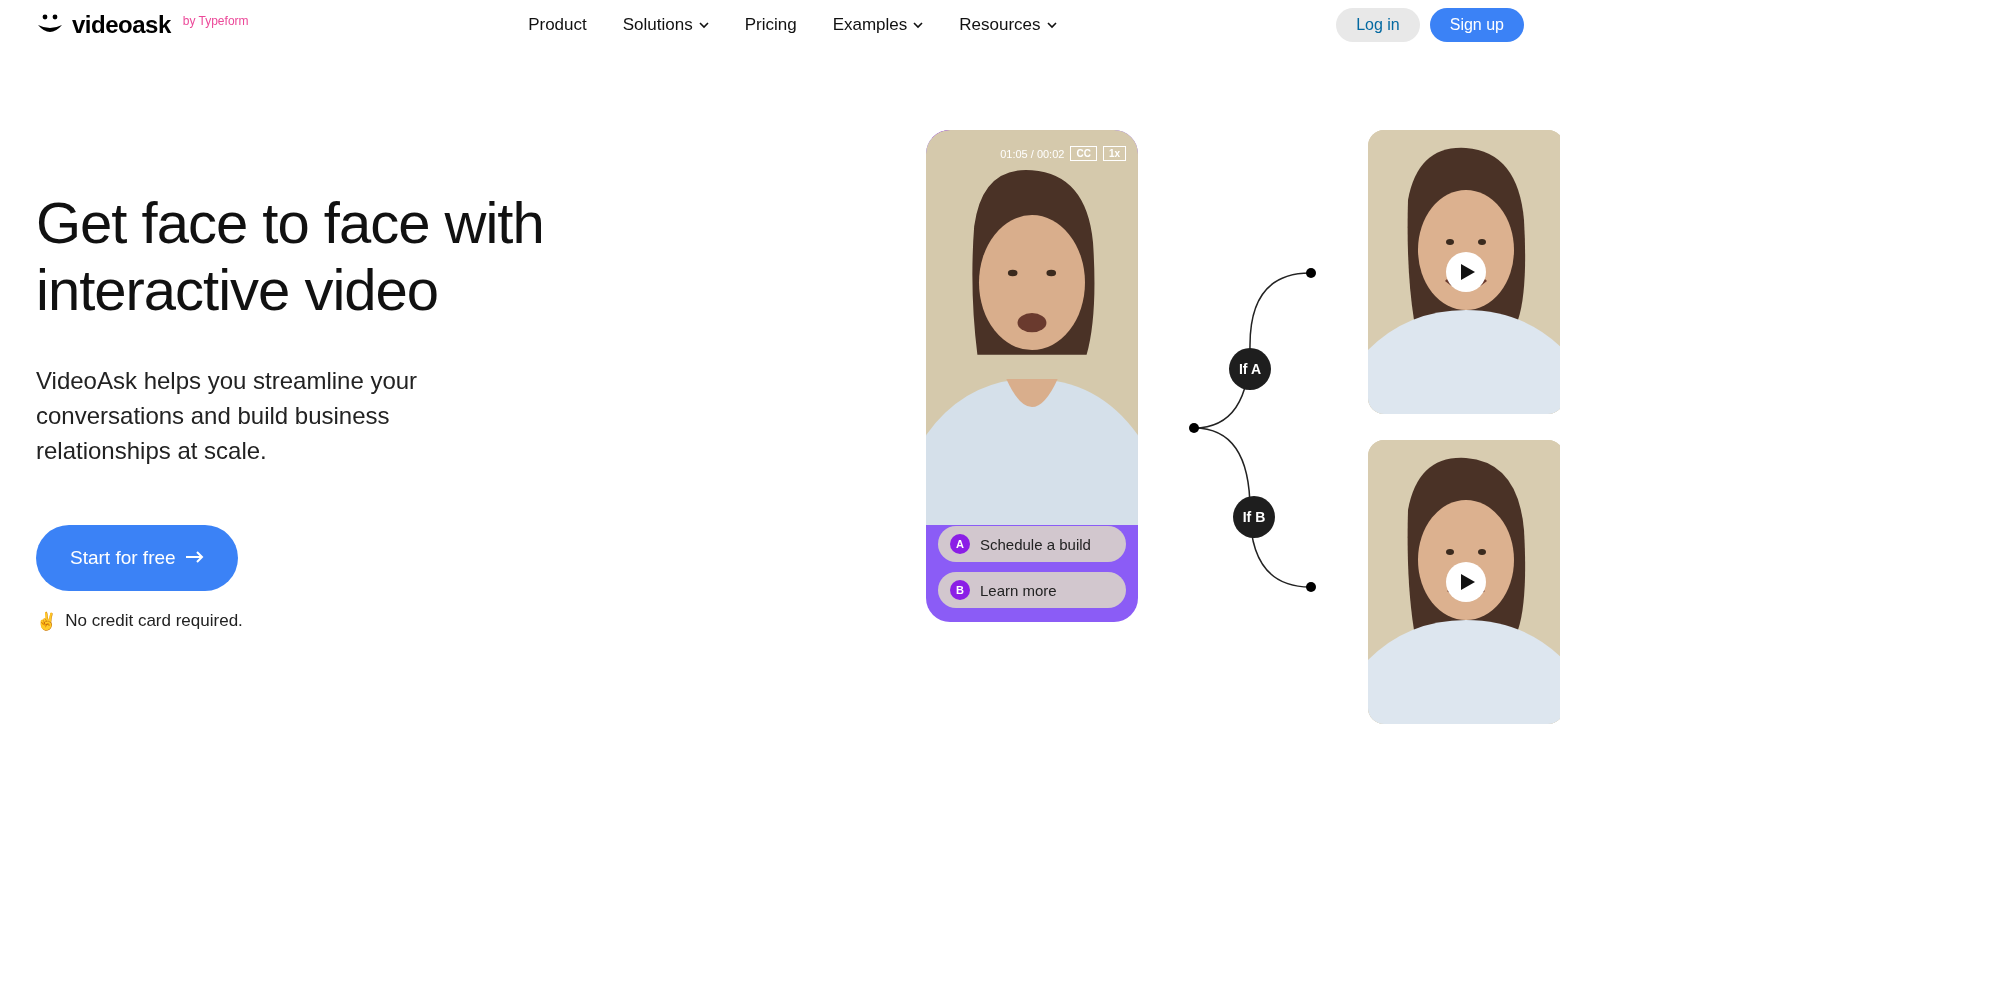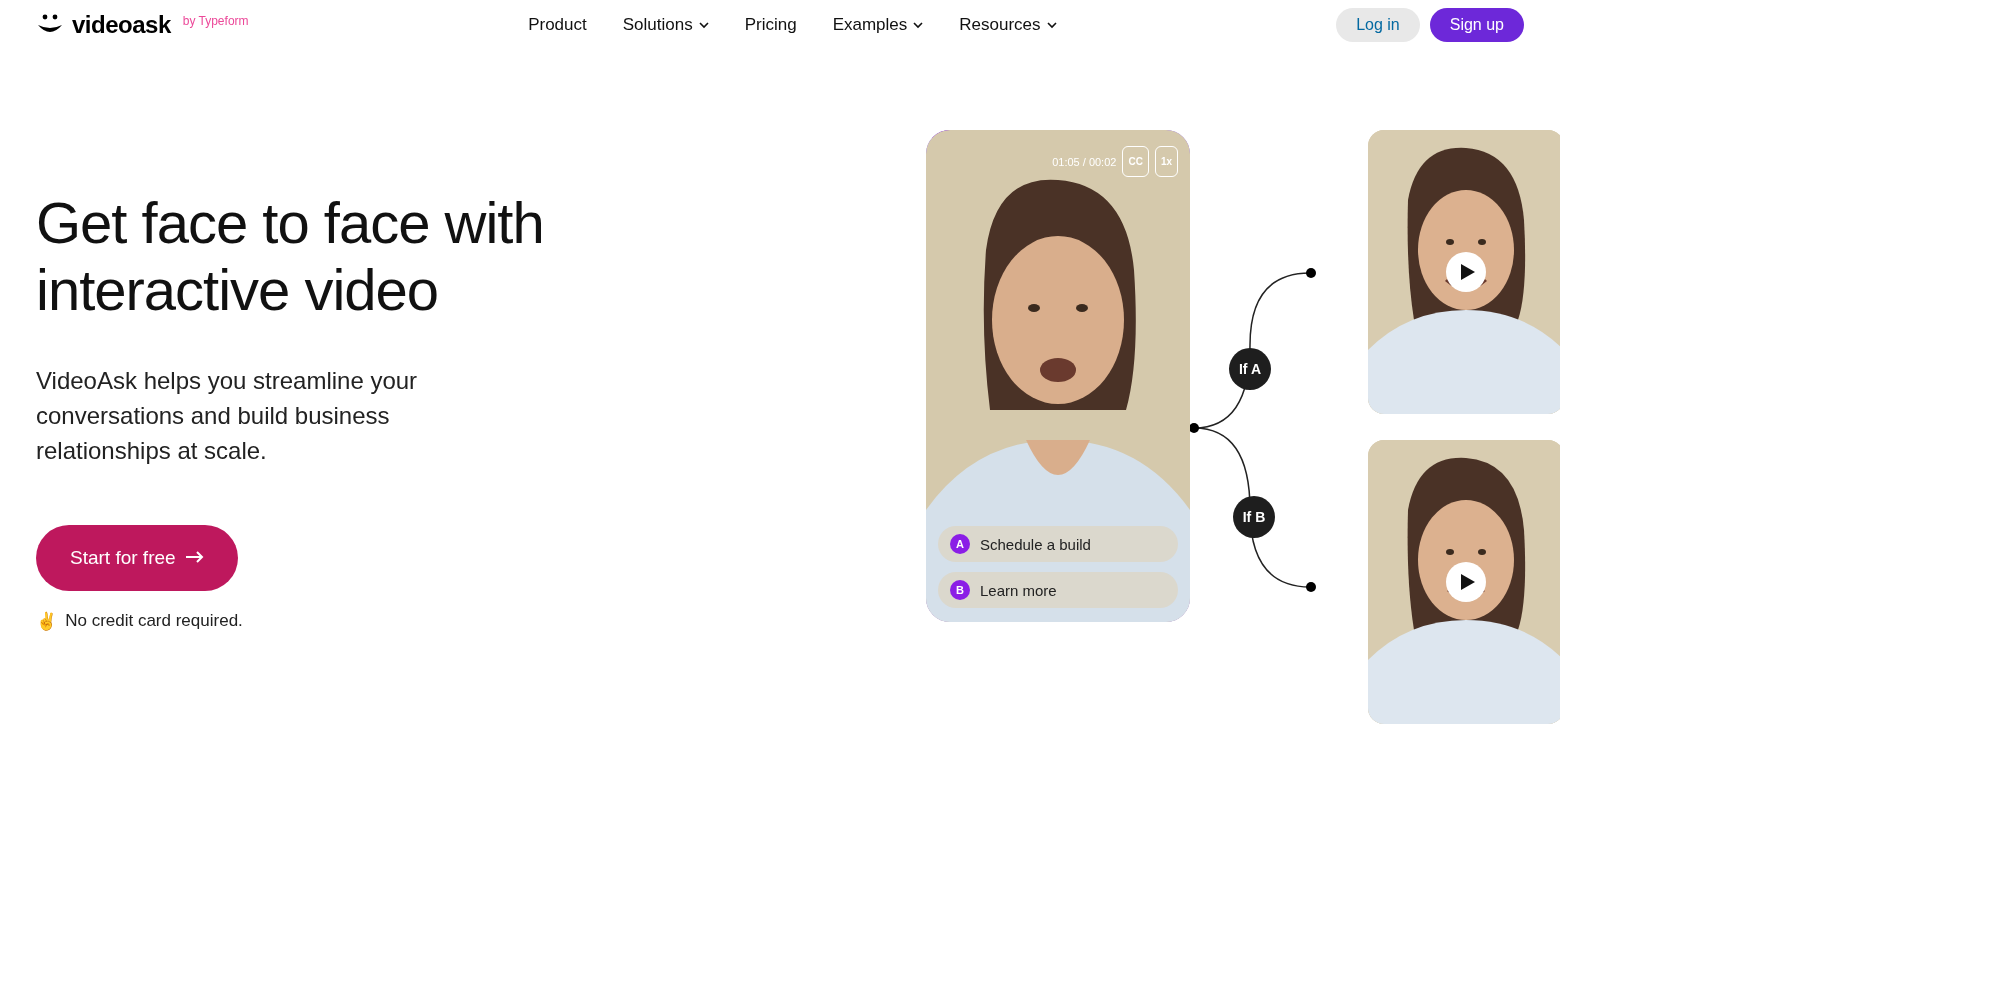--- a/index.html
+++ b/index.html
@@ -24,46 +24,46 @@
 .logo-text { font-weight: 700; font-size: 24px; letter-spacing: -0.5px; text-align: center; }
 .by-typeform { font-size: 12px; color: #ec4899; font-weight: 500; margin-left: 4px; margin-top: -8px; }
 
 .nav { display: flex; gap: 36px; align-items: center; }
 .nav-item { font-size: 17px; font-weight: 500; color: #111; display: flex; align-items: center; gap: 6px; cursor: pointer; }
 .chevron { width: 10px; height: 10px; }
 
 .auth { display: flex; gap: 10px; align-items: center; }
 .btn { border-radius: 22px; padding: 8px 20px; font-size: 16px; font-weight: 500; border: none; cursor: pointer; }
 .btn-login { background: #e8e8e8; color: #0369a1; }
-.btn-signup { background: #6d28d9; color: #fff; }
+.btn-signup { background: #3b82f6; color: #fff; }
 
 
 .hero { display: flex; padding: 0 36px; gap: 60px; margin-top: 140px; }
 .hero-left { flex: 0 0 640px; }
 .hero-title { font-size: 58px; font-weight: 500; line-height: 1.15; letter-spacing: -1px; color: #111; }
 .hero-sub { font-size: 24px; line-height: 1.45; color: #222; margin-top: 41px; max-width: 480px; }
 .cta { margin-top: 56px; }
-.btn-cta { background: #be185d; color: #fff; border-radius: 38px; padding: 22px 34px; font-size: 19px; font-weight: 500; border: none; cursor: pointer; display: inline-flex; align-items: center; gap: 10px; }
+.btn-cta { background: #3b82f6; color: #fff; border-radius: 38px; padding: 22px 34px; font-size: 19px; font-weight: 500; border: none; cursor: pointer; display: inline-flex; align-items: center; gap: 10px; }
 .cta-note { margin-top: 20px; font-size: 17px; color: #222; display: flex; align-items: center; gap: 8px; }
 
 
 .hero-right { flex: 1; position: relative; }
 .phone {
   position: absolute;
-  width: 264px;
+  width: 212px;
   height: 492px;
   left: 190px;
   top: -60px;
   border-radius: 24px;
   overflow: hidden;
   background: #8b5cf6;
 }
 .phone-progress { position: absolute; top: 0; left: 0; height: 8px; width: 44px; background: #8b1ee6; }
 .phone-bar { position: absolute; top: 16px; left: 12px; right: 12px; display: flex; justify-content: flex-end; align-items: center; gap: 6px; font-size: 11px; color: #fff; }
-.badge { border: 1.5px solid #fff; border-radius: 6px; padding: 9px 5px; font-size: 10px; font-weight: 600; }
+.badge { border: 1.5px solid #fff; border-radius: 0; padding: 1px 5px; font-size: 10px; font-weight: 600; }
 .phone-person { position: absolute; inset: 0; }
 
 .phone-options { position: absolute; bottom: 14px; left: 12px; right: 12px; display: flex; flex-direction: column; gap: 10px; }
 .option { background: rgba(220,214,200,0.88); border-radius: 20px; padding: 8px 12px; display: flex; align-items: center; gap: 10px; color: #222; font-size: 15px; }
 .option-badge { width: 20px; height: 20px; border-radius: 50%; background: #8b1ee6; color: #fff; font-size: 11px; font-weight: 700; display: flex; align-items: center; justify-content: center; }
 
 .thumb {
   position: absolute;
   width: 196px;
   height: 284px;

